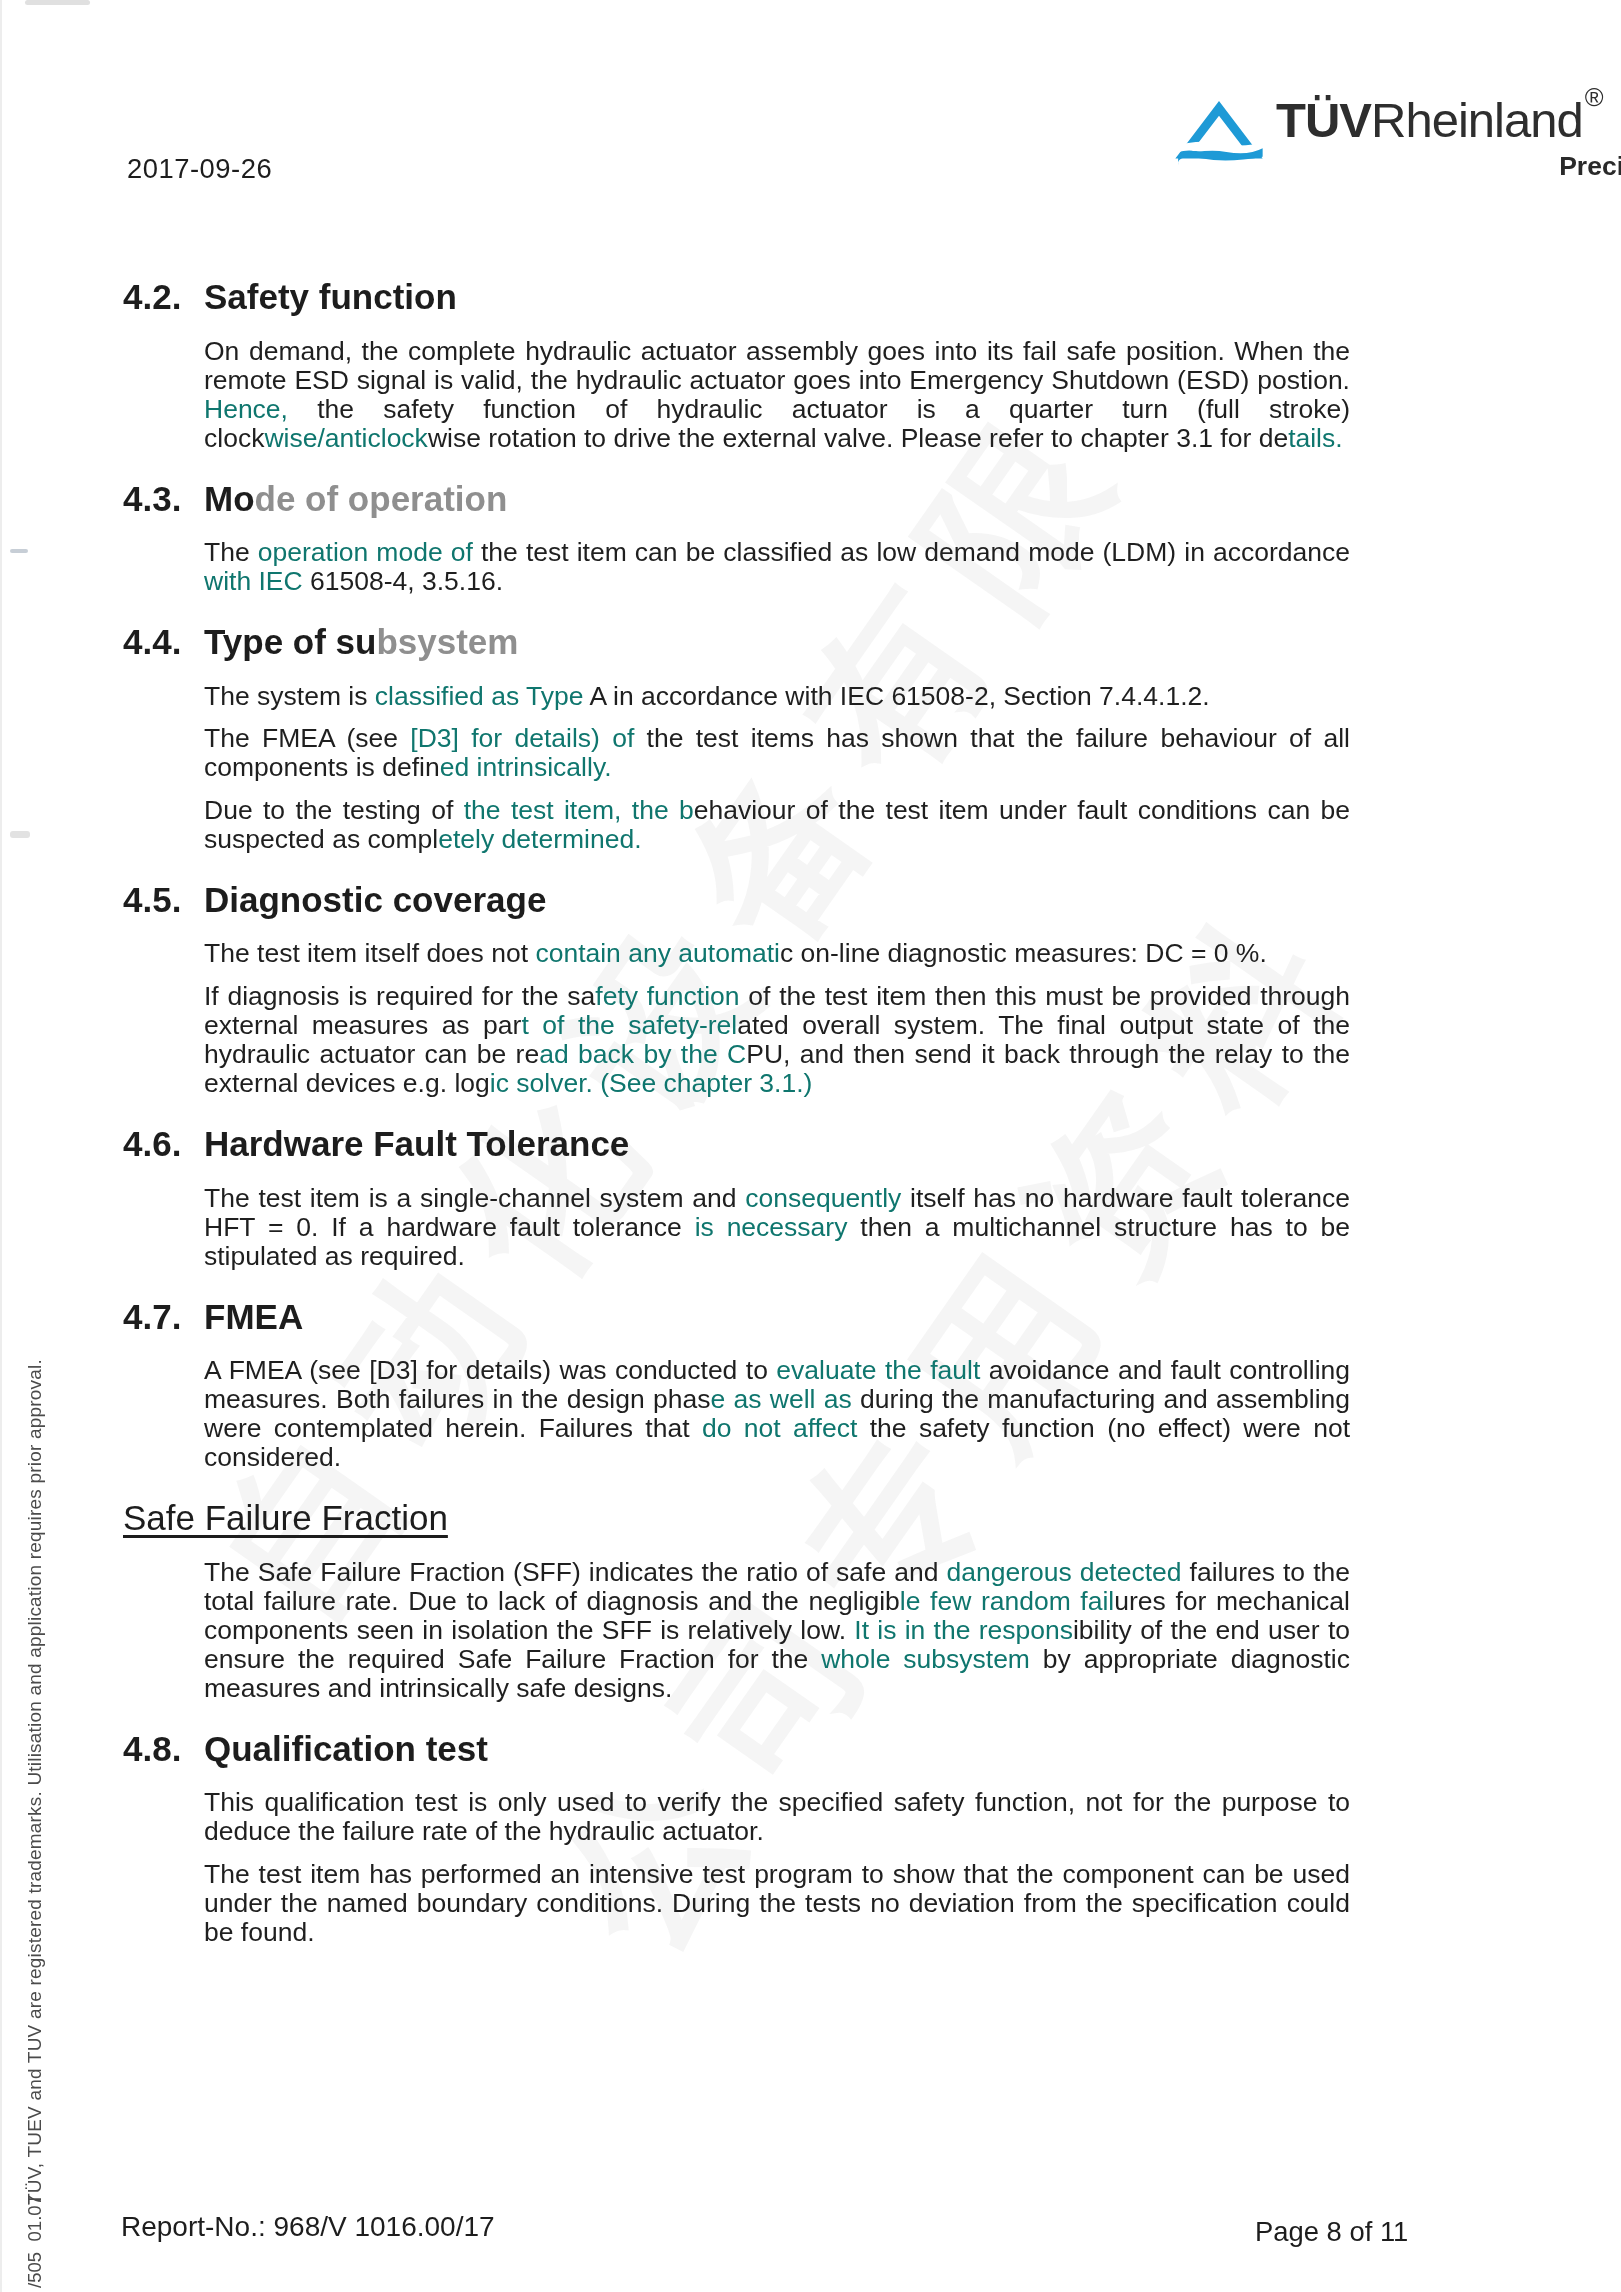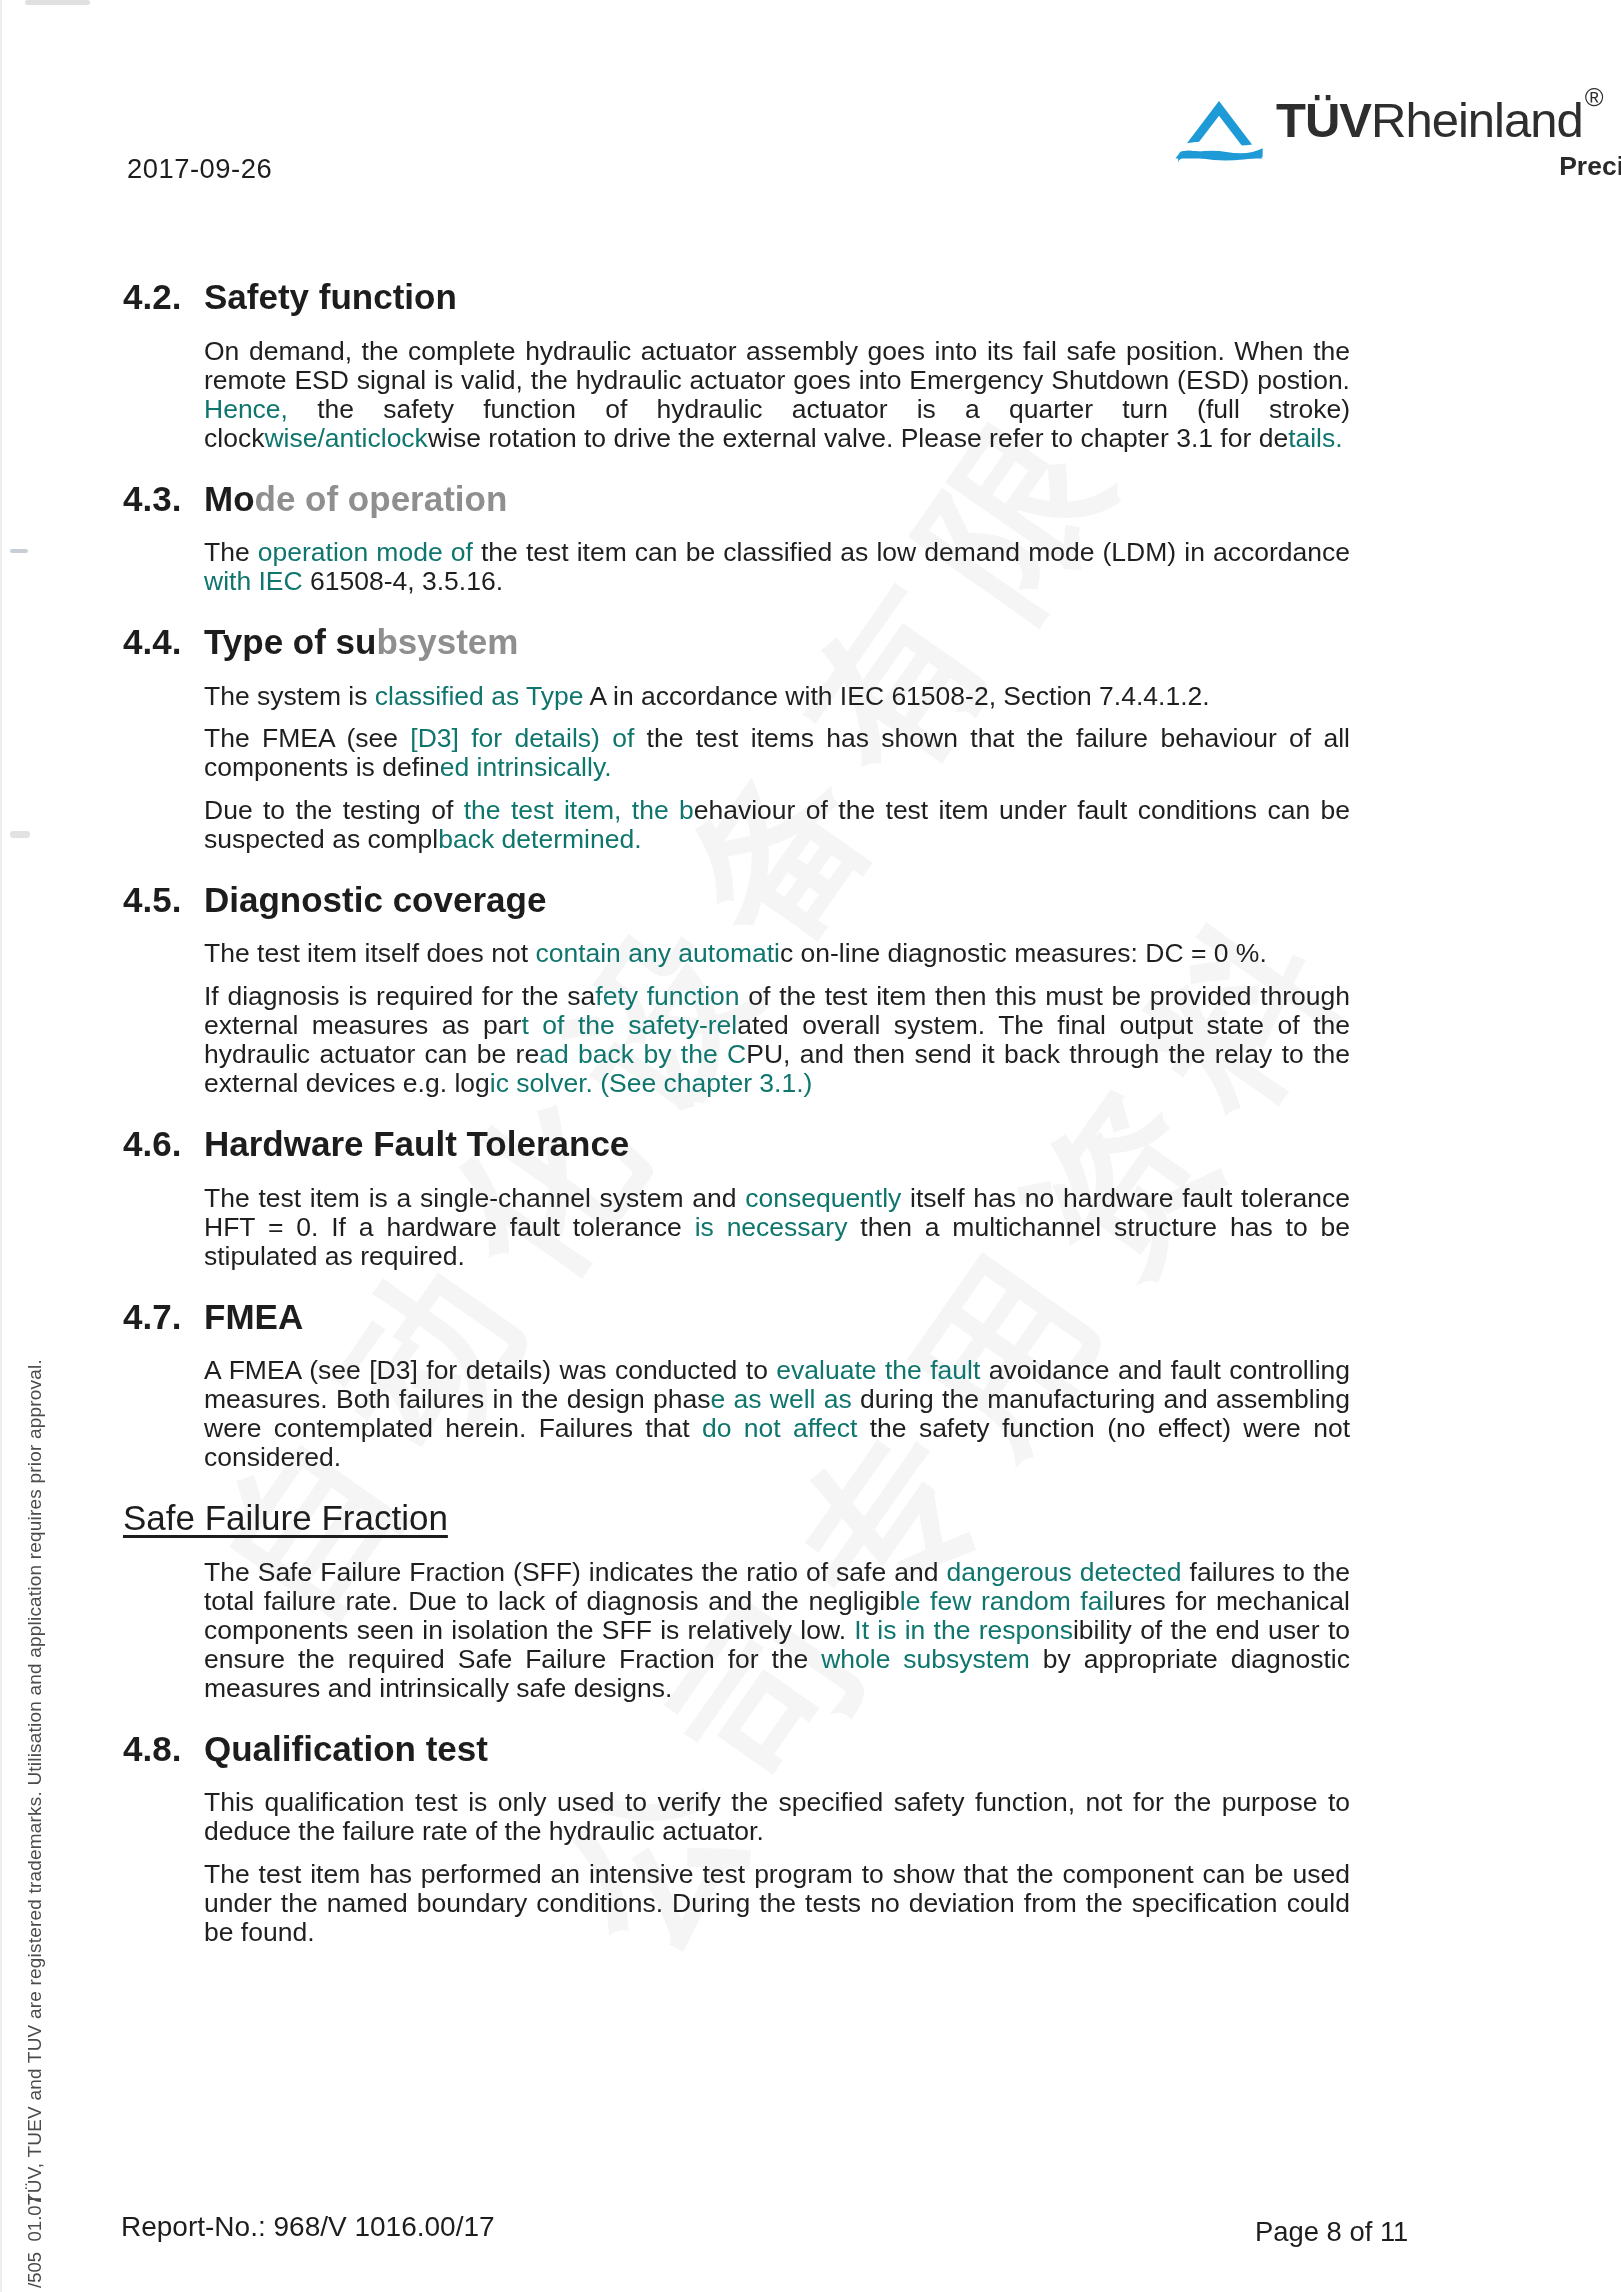--- a/index.html
+++ b/index.html
@@ -99,21 +99,21 @@
   </div>
 
   <div class="section">
     <div class="sec-head">
       <div class="sec-num">4.4.</div>
       <div class="sec-title"><span>Type of su</span><span class="f">bsystem</span></div>
     </div>
     <div class="sec-paras">
           <p class="para"><span>The system is </span><span class="f">classified as </span><span class="b f">Type</span><span class="b"> A</span><span> in accordance with IEC 61508-2, Section 7.4.4.1.2.</span></p>
           <p class="para"><span>The FMEA (see </span><span class="f">[D3] for details) of</span><span> the test items has shown that the failure behaviour of all components is defin</span><span class="f">ed intrinsically.</span></p>
-          <p class="para"><span>Due to the testing of </span><span class="f">the test item, the b</span><span>ehaviour of the test item under fault conditions can be suspected as compl</span><span class="f">back determined.</span></p>
+          <p class="para"><span>Due to the testing of </span><span class="f">the test item, the b</span><span>ehaviour of the test item under fault conditions can be suspected as compl</span><span class="f">etely determined.</span></p>
         </div>
   </div>
 
   <div class="section">
     <div class="sec-head">
       <div class="sec-num">4.5.</div>
       <div class="sec-title"><span>Diagnostic coverage</span></div>
     </div>
     <div class="sec-paras">
           <p class="para"><span>The test item itself does not </span><span class="f">contain any automati</span><span>c on-line diagnostic measures: </span><span class="b">DC = 0 %.</span></p>

